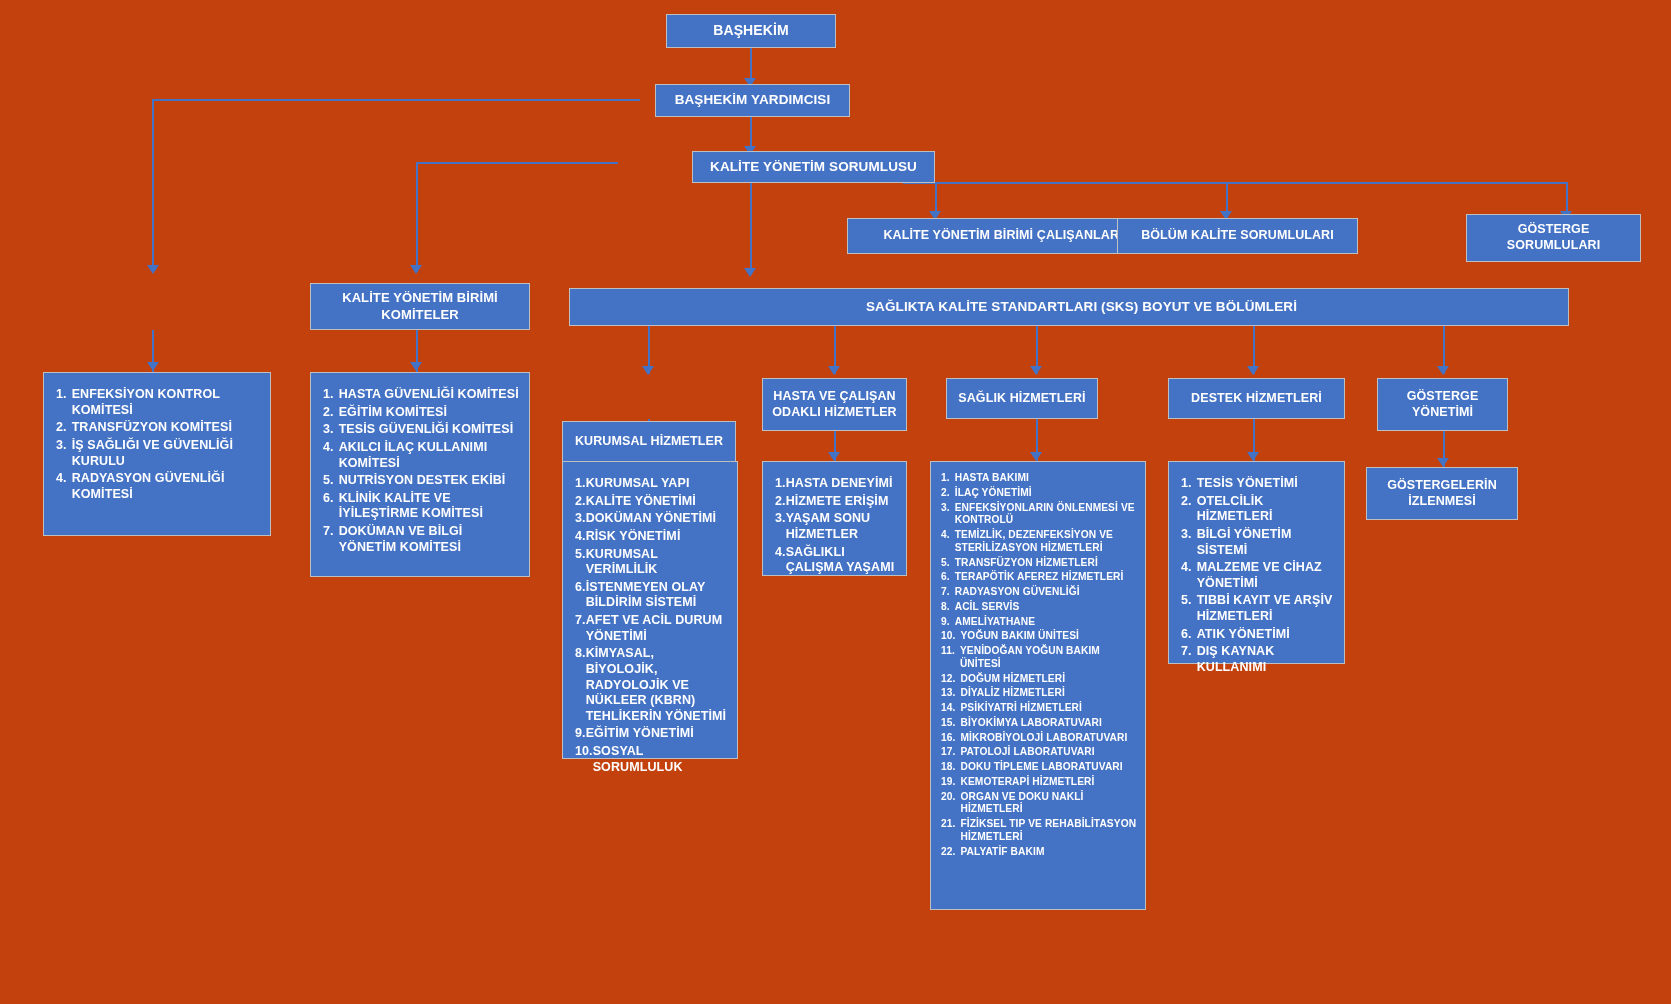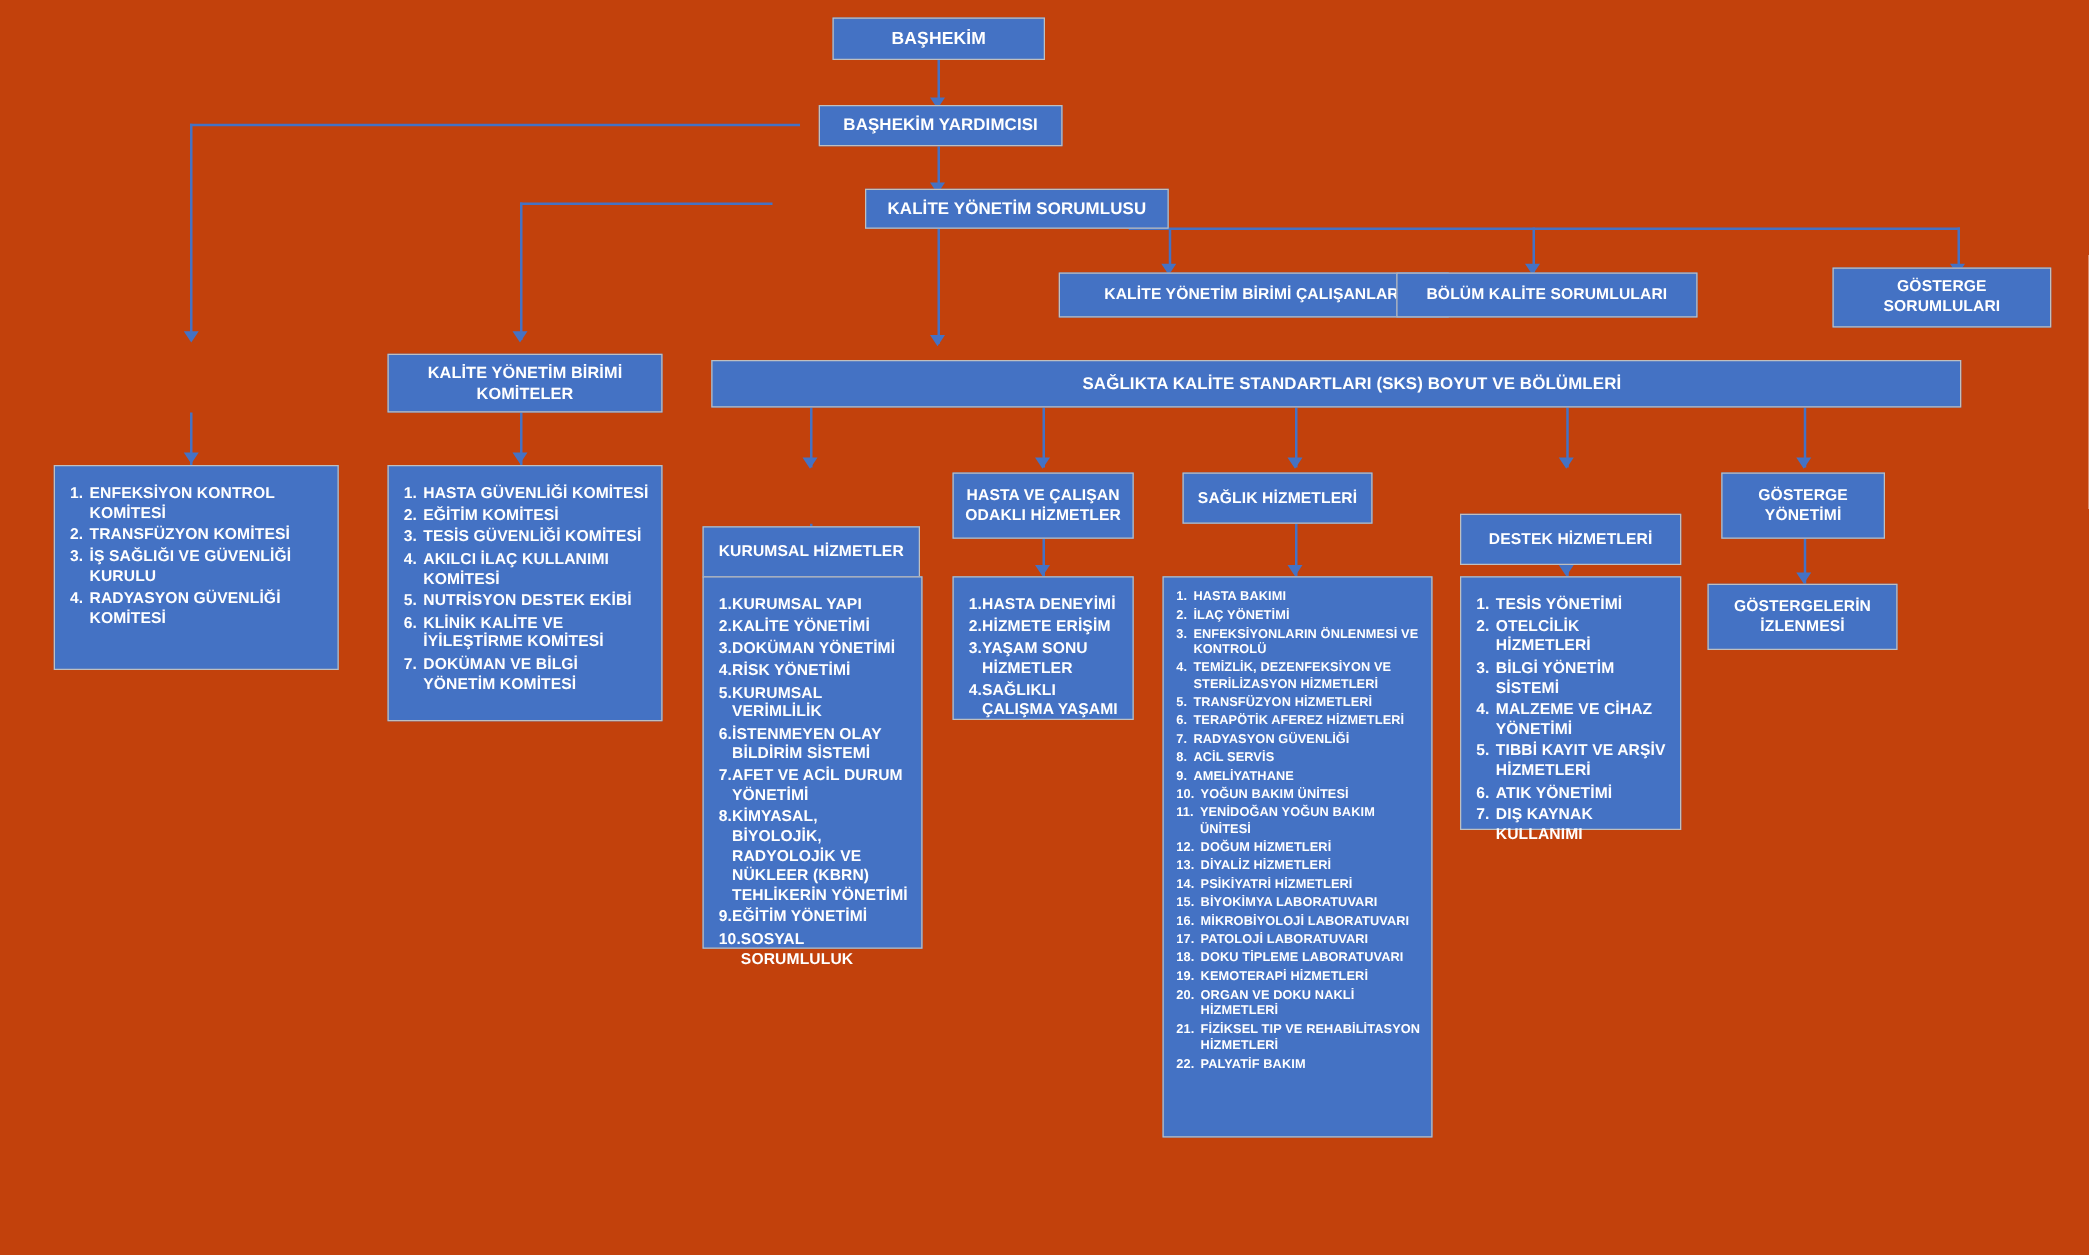--- a/index.html
+++ b/index.html
@@ -162,21 +162,21 @@
   <div class="box" style="left:310px; top:283px; width:220px; height:47px; font-size:13px;">KALİTE YÖNETİM BİRİMİ KOMİTELER</div>
 
   <div class="box" style="left:569px; top:288px; width:1000px; height:38px; font-size:13.5px;padding-left:31px;">SAĞLIKTA KALİTE STANDARTLARI (SKS) BOYUT VE BÖLÜMLERİ</div>
 
   <div class="box" style="left:562px; top:378px; width:174px; height:41px; font-size:12.5px;margin-top:43px;">KURUMSAL HİZMETLER</div>
 
   <div class="box" style="left:762px; top:378px; width:145px; height:53px; font-size:12.5px;">HASTA VE ÇALIŞAN ODAKLI HİZMETLER</div>
 
   <div class="box" style="left:946px; top:378px; width:152px; height:41px; font-size:12.5px;">SAĞLIK HİZMETLERİ</div>
 
-  <div class="box" style="left:1168px; top:378px; width:177px; height:41px; font-size:12.5px;margin-top:33px;">DESTEK HİZMETLERİ</div>
+  <div class="box" style="left:1168px; top:378px; width:177px; height:41px; font-size:12.5px;">DESTEK HİZMETLERİ</div>
 
   <div class="box" style="left:1377px; top:378px; width:131px; height:53px; font-size:12.5px;">GÖSTERGE YÖNETİMİ</div>
 
   <div class="box" style="left:1366px; top:467px; width:152px; height:53px; font-size:12.5px;">GÖSTERGELERİN İZLENMESİ</div>
 
   <div class="box listbox" style="left:43px; top:372px; width:228px; height:164px; font-size:12.5px;">
     <ul class="lst gap-wide">
         <li>
           <span class="num">1.</span>
           <span class="txt">ENFEKSİYON KONTROL KOMİTESİ</span>

